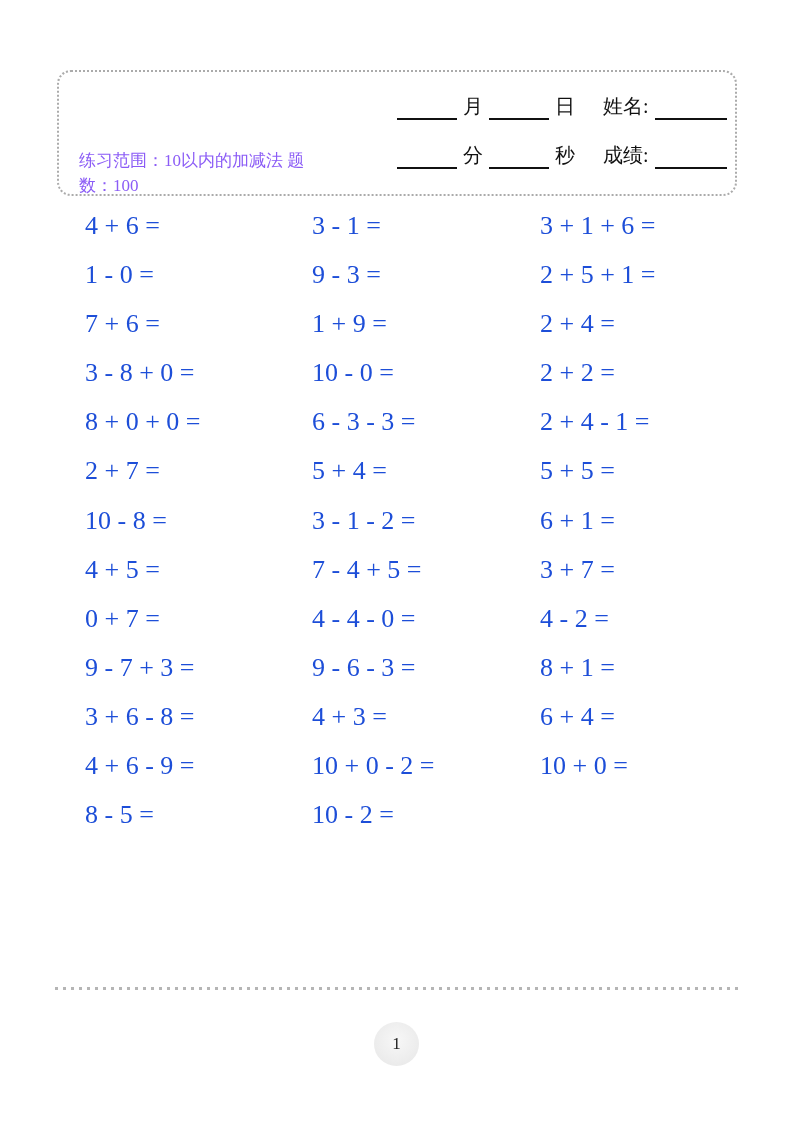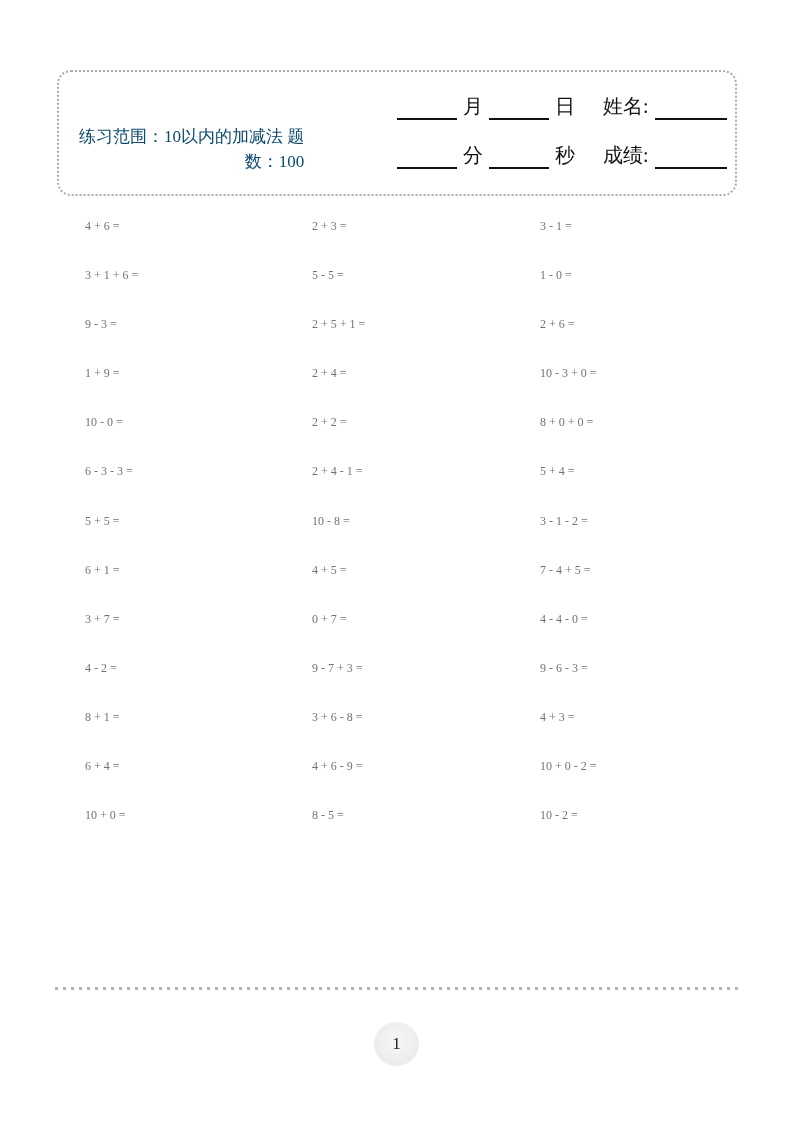--- a/index.html
+++ b/index.html
@@ -21,25 +21,24 @@
     top: 70px;
     width: 680px;
     height: 126px;
     border: 2px dotted #ababab;
     border-radius: 14px;
     background: #ffffff;
   }
   .header-left {
     position: absolute;
     left: 20px;
-    top: 52px;
+    top: 76px;
     font-size: 17px;
     line-height: 25px;
-    color: #0c4a6e;
-    text-align: right;
+    color: #8b5cf6;
   }
   .header-left span { display: block; white-space: pre; }
   .header-right {
     position: absolute;
     left: 338px;
     top: 20px;
     display: flex;
     flex-direction: column;
     gap: 21px;
     font-size: 20px;
@@ -58,22 +57,22 @@
 
   
   .problems {
     position: absolute;
     left: 85px;
     top: 212px;
     width: 660px;
     display: grid;
     grid-template-columns: 227px 228px 205px;
     grid-auto-rows: 49.1px;
-    font-size: 12px;
-    color: #737373;
+    font-size: 26px;
+    color: #1d4ed8;
   }
   .problem {
     padding-top: 2px;
     line-height: 24px;
     white-space: pre;
   }
 
   
   .bottom-separator {
     position: absolute;
@@ -126,36 +125,35 @@
         <span class="hlabel">秒</span>
         <span class="hlabel lead">成绩:</span>
         <span class="blank blank-md"></span>
       </div>
     </div>
 
   </div>
 
   <div class="problems">
       <div class="problem">4 + 6 =</div>
-      <div class="problem">2 + 3 =</div>
       <div class="problem">3 - 1 =</div>
       <div class="problem">3 + 1 + 6 =</div>
-      <div class="problem">5 - 5 =</div>
       <div class="problem">1 - 0 =</div>
       <div class="problem">9 - 3 =</div>
       <div class="problem">2 + 5 + 1 =</div>
-      <div class="problem">2 + 6 =</div>
+      <div class="problem">7 + 6 =</div>
       <div class="problem">1 + 9 =</div>
       <div class="problem">2 + 4 =</div>
-      <div class="problem">10 - 3 + 0 =</div>
+      <div class="problem">3 - 8 + 0 =</div>
       <div class="problem">10 - 0 =</div>
       <div class="problem">2 + 2 =</div>
       <div class="problem">8 + 0 + 0 =</div>
       <div class="problem">6 - 3 - 3 =</div>
       <div class="problem">2 + 4 - 1 =</div>
+      <div class="problem">2 + 7 =</div>
       <div class="problem">5 + 4 =</div>
       <div class="problem">5 + 5 =</div>
       <div class="problem">10 - 8 =</div>
       <div class="problem">3 - 1 - 2 =</div>
       <div class="problem">6 + 1 =</div>
       <div class="problem">4 + 5 =</div>
       <div class="problem">7 - 4 + 5 =</div>
       <div class="problem">3 + 7 =</div>
       <div class="problem">0 + 7 =</div>
       <div class="problem">4 - 4 - 0 =</div>

